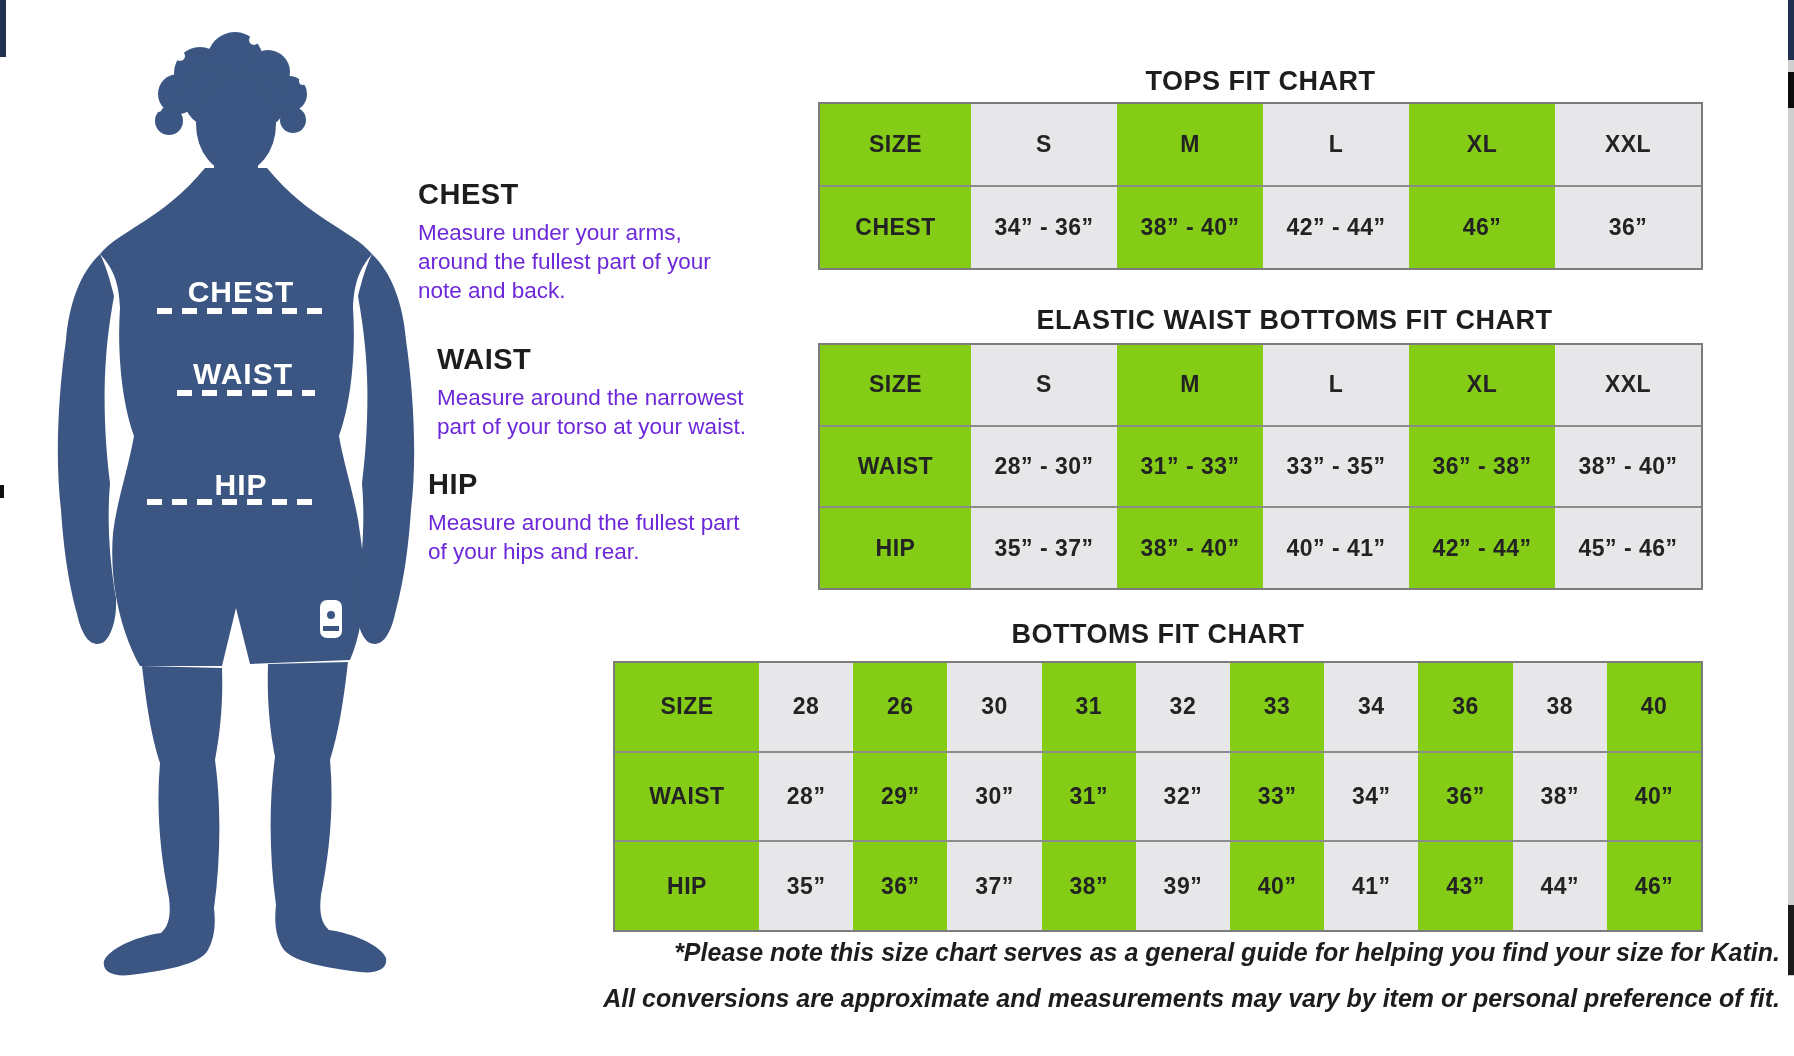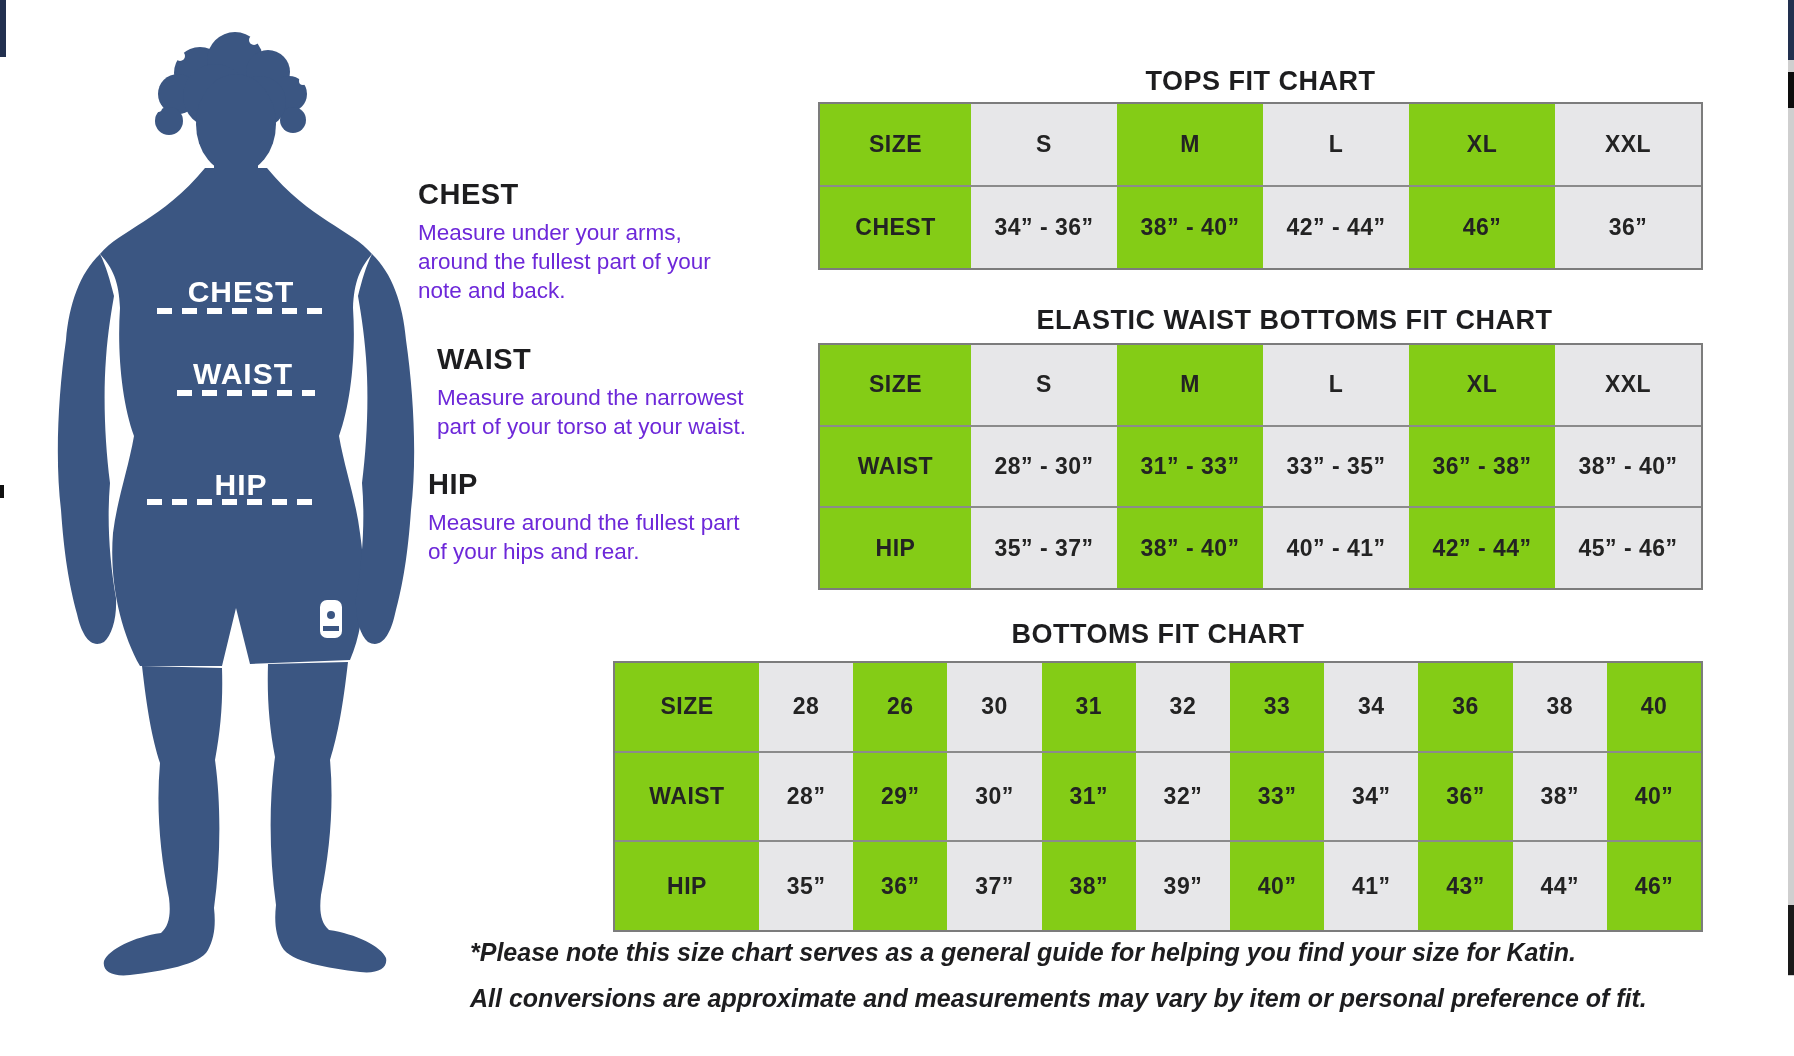--- a/index.html
+++ b/index.html
@@ -27,21 +27,21 @@
   #fit-table-0{left:818px;top:102px;width:885px;height:168px;--hw:151px;}
   #fit-table-1{left:818px;top:343px;width:885px;height:247px;--hw:151px;}
   #fit-table-2{left:613px;top:661px;width:1090px;height:271px;--hw:144px;}
   .trow{display:flex;flex:1;}
   .trow + .trow{border-top:2px solid #8b8b8b;}
   .tcell{flex:1;display:flex;align-items:center;justify-content:center;
     font-weight:bold;font-size:23px;color:#232323;letter-spacing:.5px;}
   .tcell.th{flex:0 0 var(--hw);}
   .tcell.shade{background:#e7e7e9;}
   
-  .footnote{position:absolute;left:470px;top:929px;width:1310px;text-align:left;
+  .footnote{position:absolute;left:470px;top:929px;width:1310px;text-align:right;
     font-style:italic;font-weight:bold;font-size:25px;line-height:46px;color:#1d1d1f;}
   
   .edge-top-left{position:absolute;left:0;top:0;width:6px;height:57px;background:#22304f;}
   .edge-left-tick{position:absolute;left:0;top:485px;width:4px;height:13px;background:#101010;}
   .scroll-track{position:absolute;left:1788px;top:0;width:6px;height:976px;background:#cfcfcf;}
   .scroll-navy{position:absolute;left:1788px;top:0;width:6px;height:60px;background:#22304f;}
   .scroll-black{position:absolute;left:1788px;top:72px;width:6px;height:36px;background:#0d0d0d;}
   .scroll-thumb{position:absolute;left:1788px;top:905px;width:6px;height:70px;background:#1a1a1a;}
 </style>
 </head>

